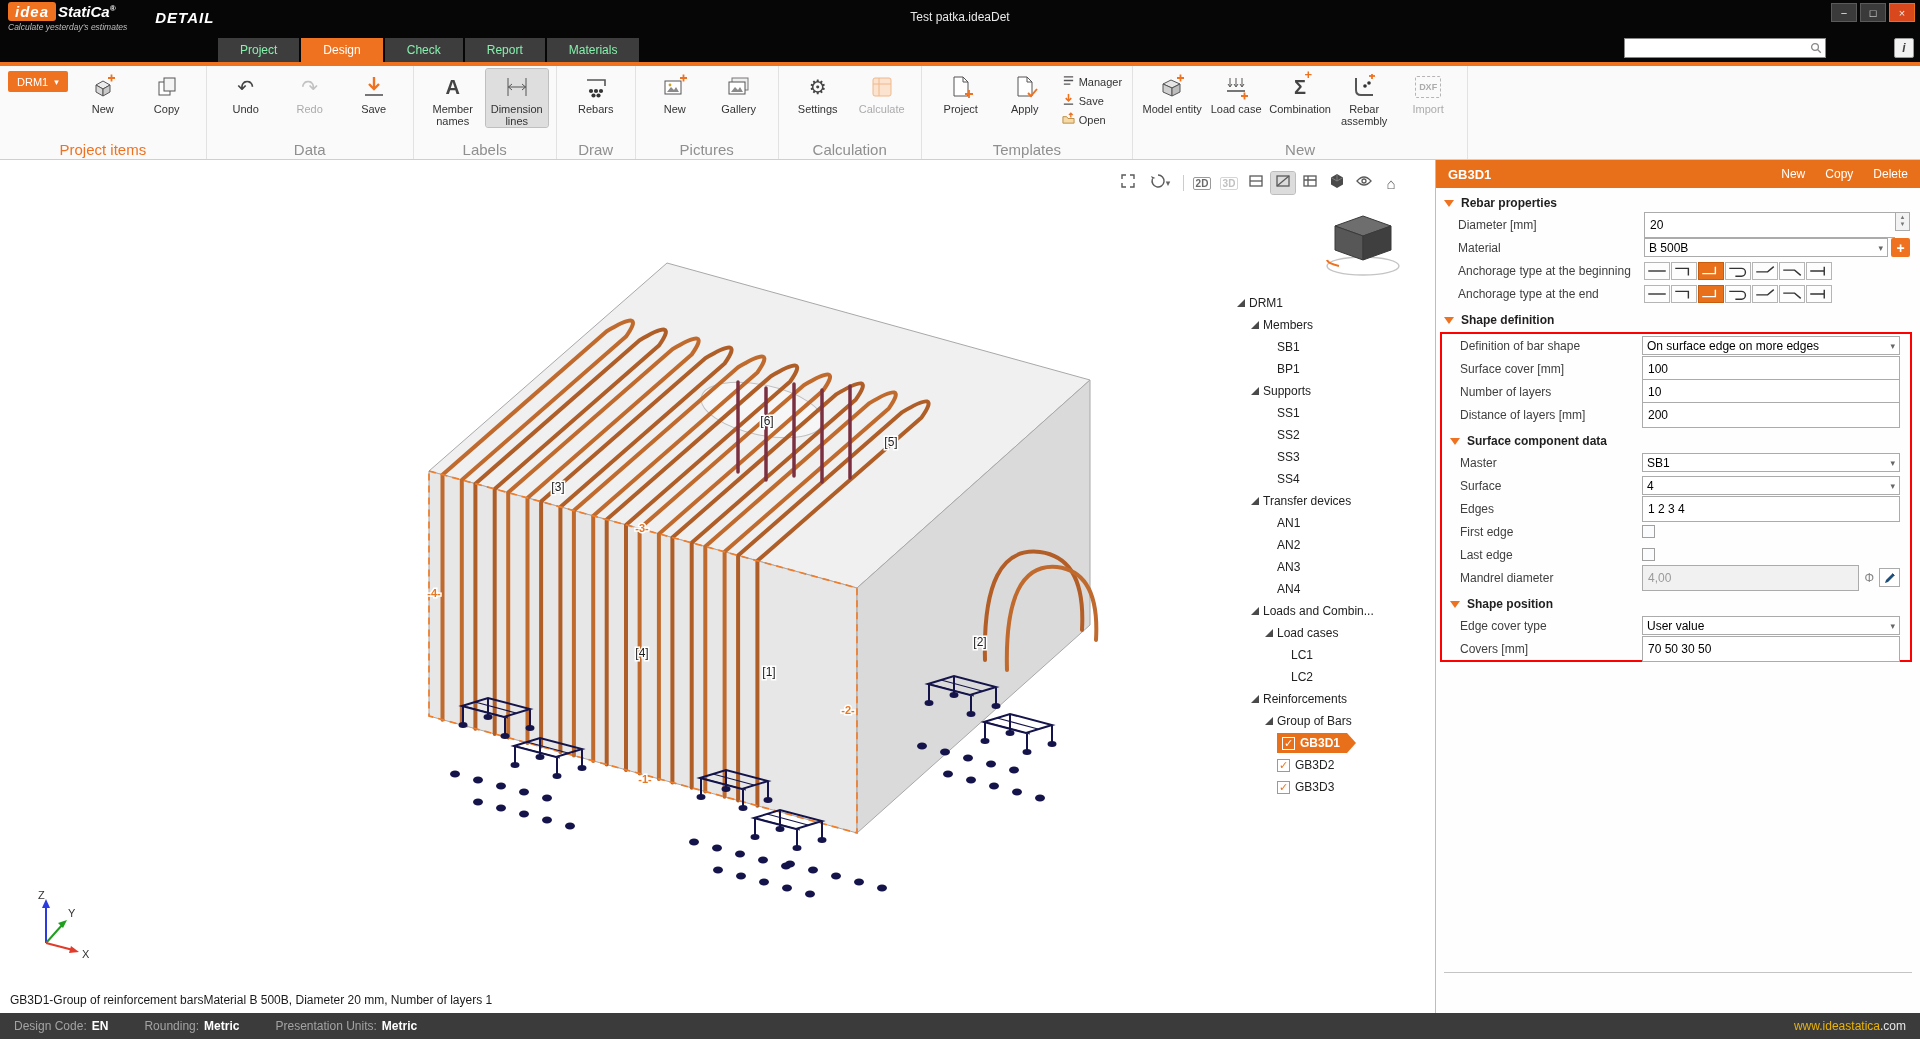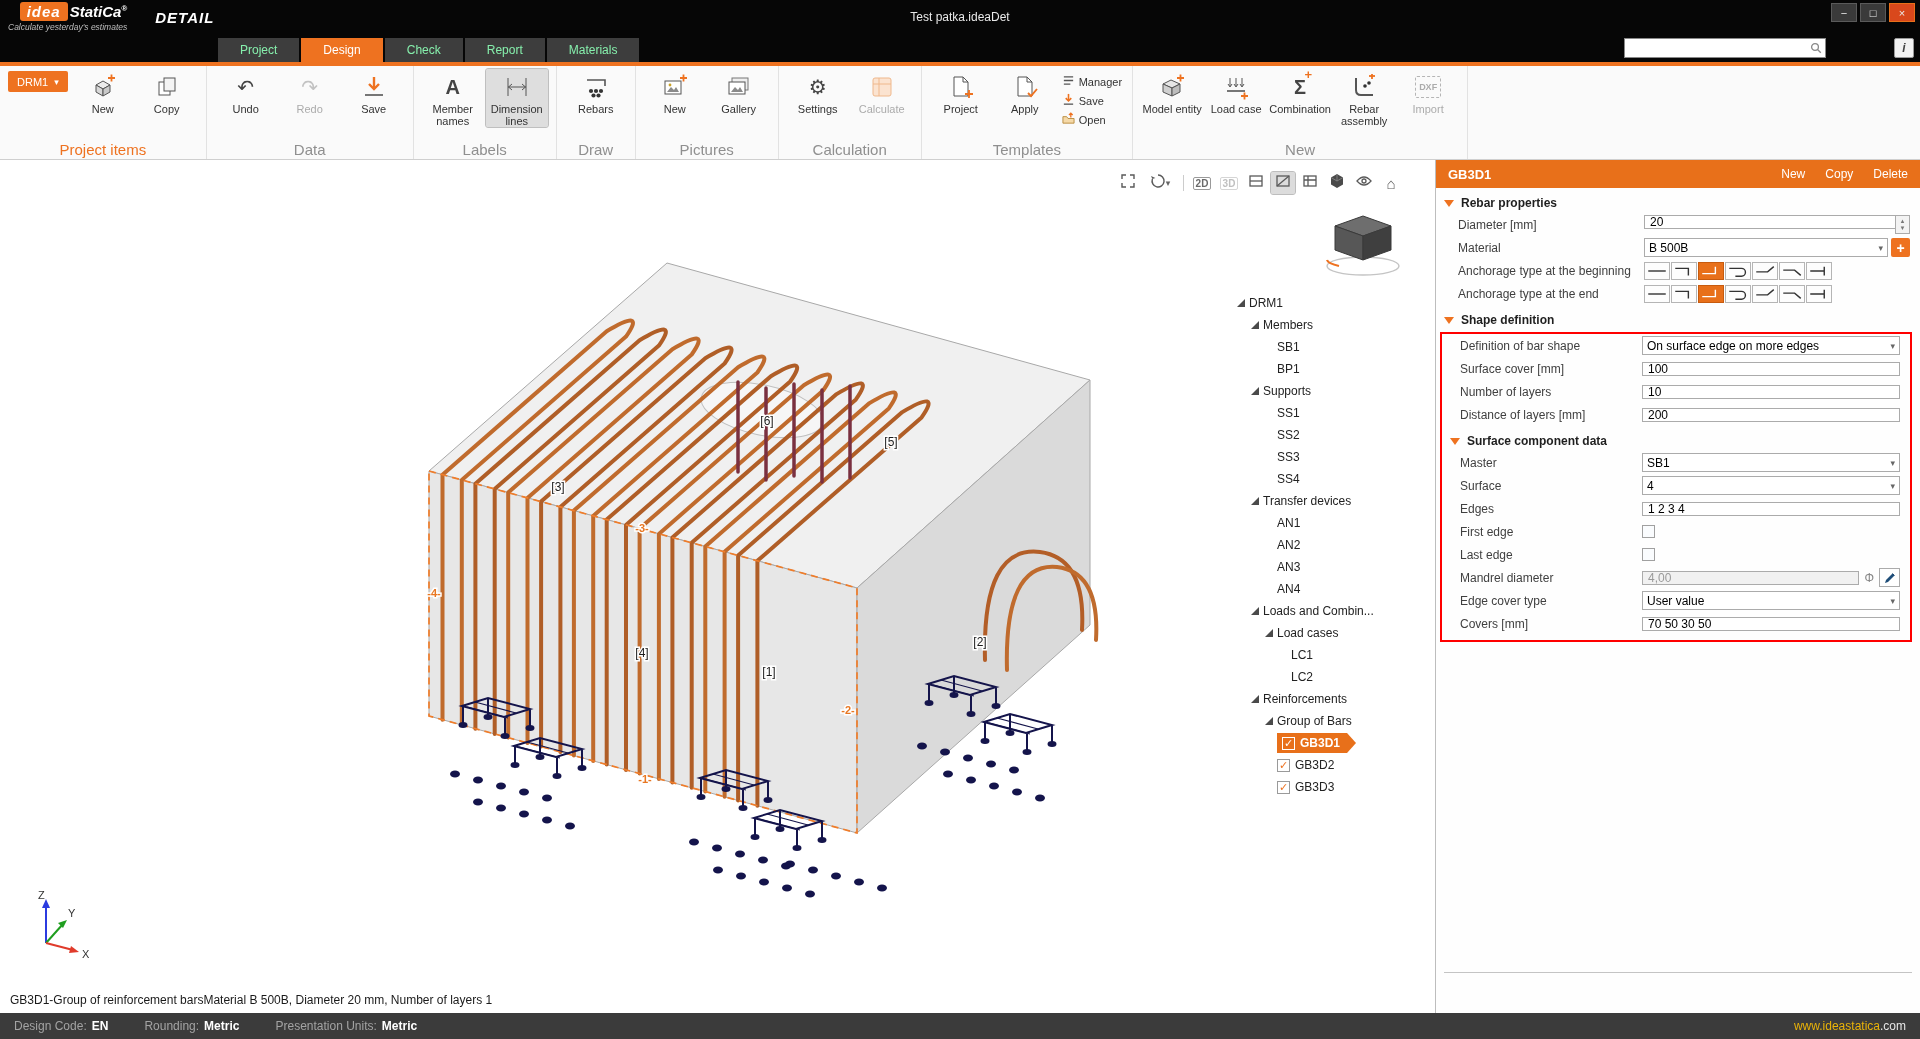--- a/index.html
+++ b/index.html
@@ -1,21 +1,21 @@
 <!DOCTYPE html>
 <html><head>
 <meta charset="utf-8">
 <style>
   * { box-sizing: border-box; margin: 0; padding: 0; }
   html,body { width:1920px; height:1039px; overflow:hidden; font-family:"Liberation Sans", sans-serif; background:#fff; }
 
   
   .titlebar { height:34px; background:#060606; color:#fff; display:flex; align-items:center; position:relative; }
   .logo-wrap { display:flex; flex-direction:column; padding-left:8px; }
-  .logo-line { display:flex; align-items:center; gap:2px;justify-content:flex-end; }
+  .logo-line { display:flex; align-items:center; gap:2px; }
   .logo-box { background:#EE7220; color:#fff; font-weight:bold; font-style:italic; font-size:15px; padding:1px 7px; border-radius:3px; letter-spacing:1px; }
   .logo-statica { font-weight:bold; font-style:italic; font-size:15px; }
   .logo-reg { font-size:8px; vertical-align:super; }
   .tagline { font-style:italic; font-size:8.5px; color:#BFBFBF; margin-top:1px; }
   .app-name { font-weight:bold; font-style:italic; font-size:15px; margin-left:28px; letter-spacing:1px; }
   .doc-title { position:absolute; left:0; right:0; text-align:center; font-size:12px; color:#E8E8E8; pointer-events:none; }
   .winbtns { position:absolute; top:3px; right:5px; display:flex; gap:3px; }
   .winbtn { width:26px; height:19px; background:#3A3A3A; color:#ECECEC; font-size:11px; display:flex; align-items:center; justify-content:center; border:1px solid #5A5A5A; }
   .winbtn.close { background:#D9481C; border-color:#E8701A; }
 
@@ -75,35 +75,35 @@
 
   
   .props { width:485px; border-left:1px solid #BDBDBD; background:#FEFEFE; position:relative; display:flex; flex-direction:column; }
   .phead { height:28px; background:#E8701A; color:#fff; display:flex; align-items:center; padding:0 12px; font-weight:bold; font-size:13px; flex-shrink:0; }
   .phead .btns { margin-left:auto; display:flex; gap:20px; font-weight:normal; font-size:12px; }
   .sechead { display:flex; align-items:center; gap:7px; padding:8px 0 3px 8px; font-size:12px; font-weight:bold; color:#1F1F1F; }
   .tri { width:0; height:0; border-left:5px solid transparent; border-right:5px solid transparent; border-top:7px solid #EE7220; }
   .prow { display:flex; align-items:center; height:23px; padding:0 10px 0 22px; }
   .plabel { width:186px; flex-shrink:0; font-size:12px; color:#404040; }
   .pctrl { flex:1; display:flex; align-items:center; gap:3px; }
-  .tinput { flex:1; height:14px; border:1px solid #ABABAB; font-size:12px; padding:0 5px; background:#fff; font-family:"Liberation Sans", sans-serif; min-width:0; }
+  .tinput { flex:1; height:26px; border:1px solid #ABABAB; font-size:12px; padding:0 5px; background:#fff; font-family:"Liberation Sans", sans-serif; min-width:0; }
   .tinput.dis { background:#F1F1F1; color:#9A9A9A; }
   .tselect { flex:1; height:19px; border:1px solid #ABABAB; font-size:12px; padding:0 4px; display:flex; align-items:center; justify-content:space-between; background:#fff; }
   .chev { color:#666; font-size:9px; }
   .spinwrap { flex:1; display:flex; }
   .spinwrap .tinput { border-right:none; }
   .spinner { width:15px; height:19px; border:1px solid #ABABAB; background:#F3F3F3; display:flex; flex-direction:column; align-items:center; justify-content:center; font-size:6px; color:#777; line-height:7px; }
   .plusbtn { width:19px; height:19px; background:#EE7220; color:#fff; font-weight:bold; font-size:14px; display:flex; align-items:center; justify-content:center; border-radius:2px; flex-shrink:0; }
   .anchstrip { display:flex; gap:1px; }
   .anch { width:26px; height:18px; border:1px solid #B5B5B5; background:#FDFDFD; display:flex; align-items:center; justify-content:center; }
   .anch.sel { background:#E8701A; border-color:#C75B0E; }
   .cbx { width:13px; height:13px; border:1px solid #A0A0A0; background:#FAFCFE; }
   .phi { font-size:12px; color:#888; padding:0 2px; }
   .editbtn { width:21px; height:19px; border:1px solid #ABABAB; background:#fff; color:#1F4E79; font-size:12px; display:flex; align-items:center; justify-content:center; }
-  .redbox { border:2px solid #FF0000; margin:2px 8px 4px 4px; padding-bottom:5px; }
+  .redbox { border:2px solid #FF0000; margin:2px 8px 4px 4px; }
   .redbox .prow { padding-left:18px; }
   .redbox .plabel { width:182px; }
   .psep { position:absolute; left:8px; right:8px; bottom:40px; border-top:1px solid #C4C4C4; }
 
   
   .statusbar { height:26px; background:#3B3B3B; color:#CFCFCF; display:flex; align-items:center; font-size:12px; padding-left:14px; position:relative; }
   .sb-item { margin-right:36px; display:flex; gap:5px; }
   .sb-label { color:#A3A3A3; }
   .sb-val { color:#FFFFFF; font-weight:bold; }
   .sb-site { position:absolute; right:14px; }
@@ -859,20 +859,24 @@
           <span class="phi">Φ</span>
           <span class="editbtn">
               <svg width="12" height="12" viewBox="0 0 12 12">
                 <path d="M1 11l1-3 6.5-6.5 2 2L4 10z" fill="#1F4E79"></path>
                 <path d="M8.5 1.5l2 2" stroke="#1F4E79"></path>
               </svg>
             </span>
         </div>
       </div>
 
+      <div class="sechead">
+          <span class="tri"></span>
+          <span>Shape position</span>
+        </div>
 
       <div class="prow">
         <div class="plabel">Edge cover type</div>
         <div class="pctrl">
             <div class="tselect">
               <span>User value</span>
               <span class="chev">▾</span>
             </div>
           </div>
       </div>

